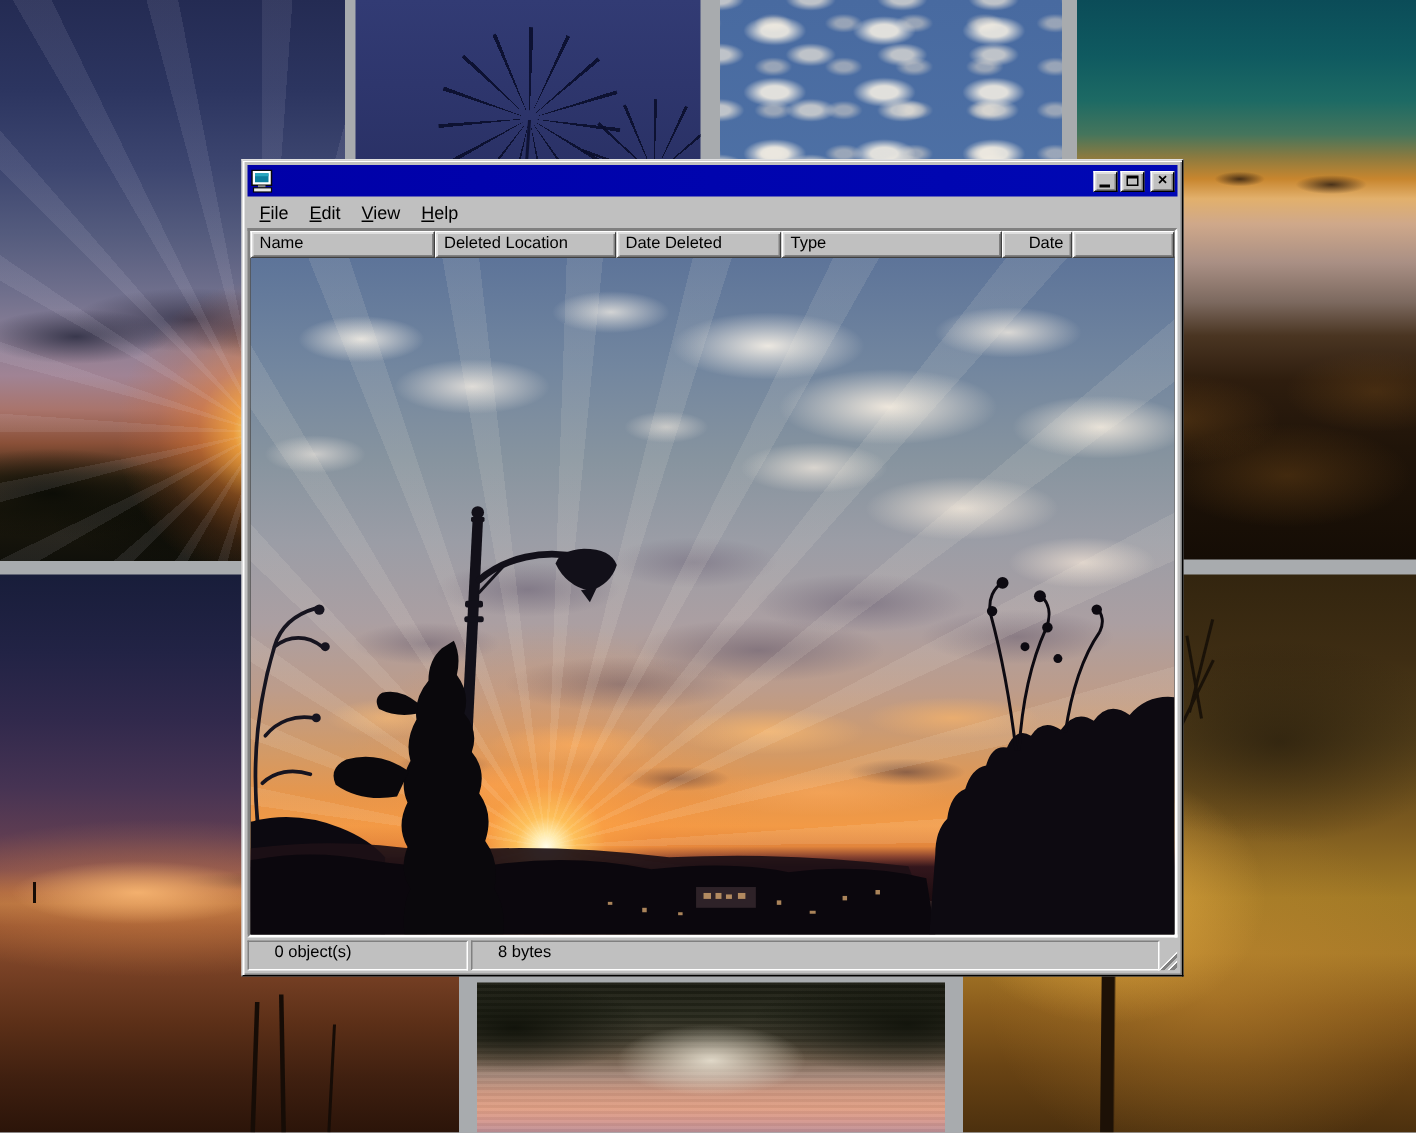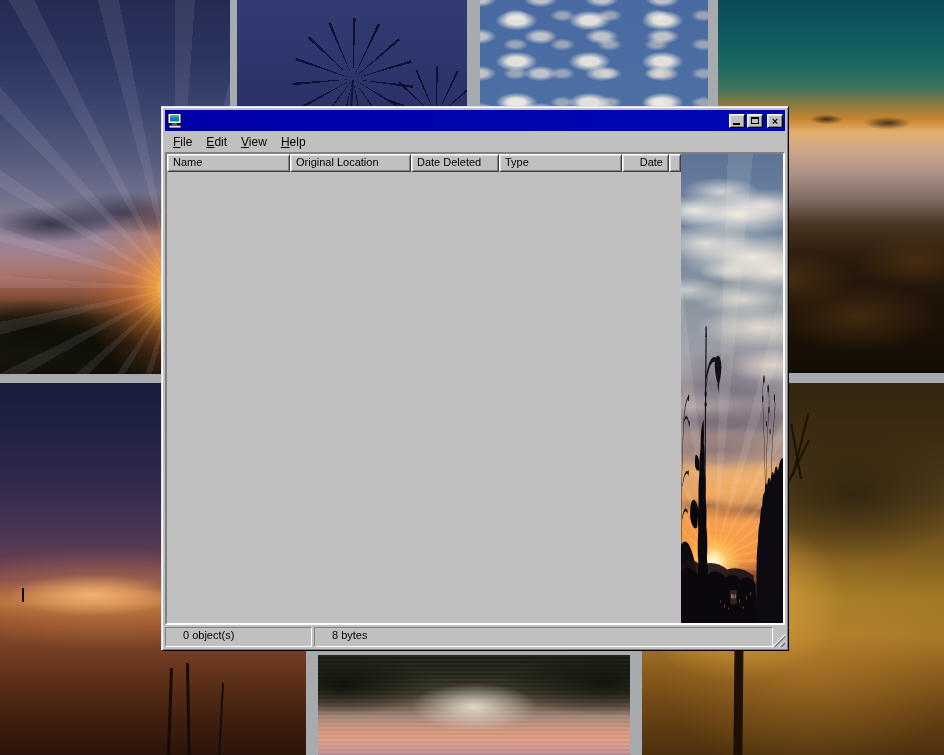--- a/index.html
+++ b/index.html
@@ -95,28 +95,28 @@
     border:1px solid;border-color:#fff #000 #000 #fff;
     box-shadow:inset 1px 1px 0 #dfdfdf, inset -1px -1px 0 #808080;
     margin-left:2px;display:flex;align-items:center;justify-content:center;position:relative;}
   .tb-close{margin-left:4px;}
   .g-min{position:absolute;left:3px;bottom:2px;width:7px;height:2px;background:#000;}
   .g-max{width:8px;height:7px;border:1px solid #000;border-top-width:2px;box-sizing:border-box;}
   .g-close{font-size:11px;font-weight:bold;line-height:10px;color:#000;transform:translateY(-.5px);}
   .menubar{height:21px;flex:0 0 21px;display:flex;align-items:center;font-size:12px;color:#000;padding-left:1px;}
   .menu-item{padding:2px 7px;}
   .menu-item .u{text-decoration:underline;}
-  .client{flex:1;display:flex;flex-direction:row;min-height:0;
+  .client{flex:1;display:flex;flex-direction:column;min-height:0;
     border:2px solid;border-color:#808080 #fff #fff #808080;}
   .headers{height:18px;flex:0 0 18px;display:flex;background:#c0c0c0;}
   .hcell{box-sizing:border-box;background:#c0c0c0;font-size:11px;color:#000;
     border:1px solid;border-color:#fff #404040 #404040 #fff;
     box-shadow:inset 1px 1px 0 #dfdfdf, inset -1px -1px 0 #808080;
     padding:1px 5px 0 5px;white-space:nowrap;overflow:hidden;}
-  .hc0{width:123px;} .hc1{width:121px;} .hc2{width:88px;} .hc3{width:123px;}
+  .hc0{width:123px;} .hc1{width:121px;} .hc2{width:110px;} .hc3{width:147px;}
   .hc4{width:47px;text-align:right;} .hc5{flex:1;}
   .content{flex:1;position:relative;overflow:hidden;background:#000;}
   .photo-main{position:absolute;inset:0;
     background:
       repeating-conic-gradient(from 242deg at 32% 87%, rgba(255,246,228,.10) 0 3.5deg, rgba(255,246,228,0) 3.5deg 12deg),
       radial-gradient(circle at 32% 87%, #fffce9 0%, #ffe9a8 1.6%, rgba(255,196,92,.9) 3.5%, rgba(255,162,66,.55) 7%, rgba(255,150,62,.28) 12%, rgba(255,150,62,.12) 18%, rgba(255,150,62,0) 26%),
       radial-gradient(ellipse 60px 22px at 12% 12%, rgba(248,242,232,.85), rgba(248,242,232,0) 70%),
       radial-gradient(ellipse 74px 26px at 24% 19%, rgba(246,238,228,.8), rgba(246,238,228,0) 70%),
       radial-gradient(ellipse 48px 18px at 7% 29%, rgba(240,232,224,.65), rgba(240,232,224,0) 70%),
       radial-gradient(ellipse 56px 20px at 39% 8%, rgba(246,240,230,.75), rgba(246,240,230,0) 70%),
@@ -213,21 +213,21 @@
   <div class="menubar">
     <span class="menu-item"><span class="u">F</span><span>ile</span></span>
     <span class="menu-item"><span class="u">E</span><span>dit</span></span>
     <span class="menu-item"><span class="u">V</span><span>iew</span></span>
     <span class="menu-item"><span class="u">H</span><span>elp</span></span>
   </div>
 
   <div class="client">
     <div class="headers">
       <div class="hcell hc0">Name</div>
-      <div class="hcell hc1">Original Location</div>
+      <div class="hcell hc1">Deleted Location</div>
       <div class="hcell hc2">Date Deleted</div>
       <div class="hcell hc3">Type</div>
       <div class="hcell hc4">Date</div>
       <div class="hcell hc5"></div>
     </div>
 
     <div class="content">
       <div class="photo-main"></div>
       <svg class="overlay" viewBox="0 0 618 456" preserveAspectRatio="none">
         <g stroke="#16141f" fill="none" stroke-linecap="round" stroke-width="2.5">

